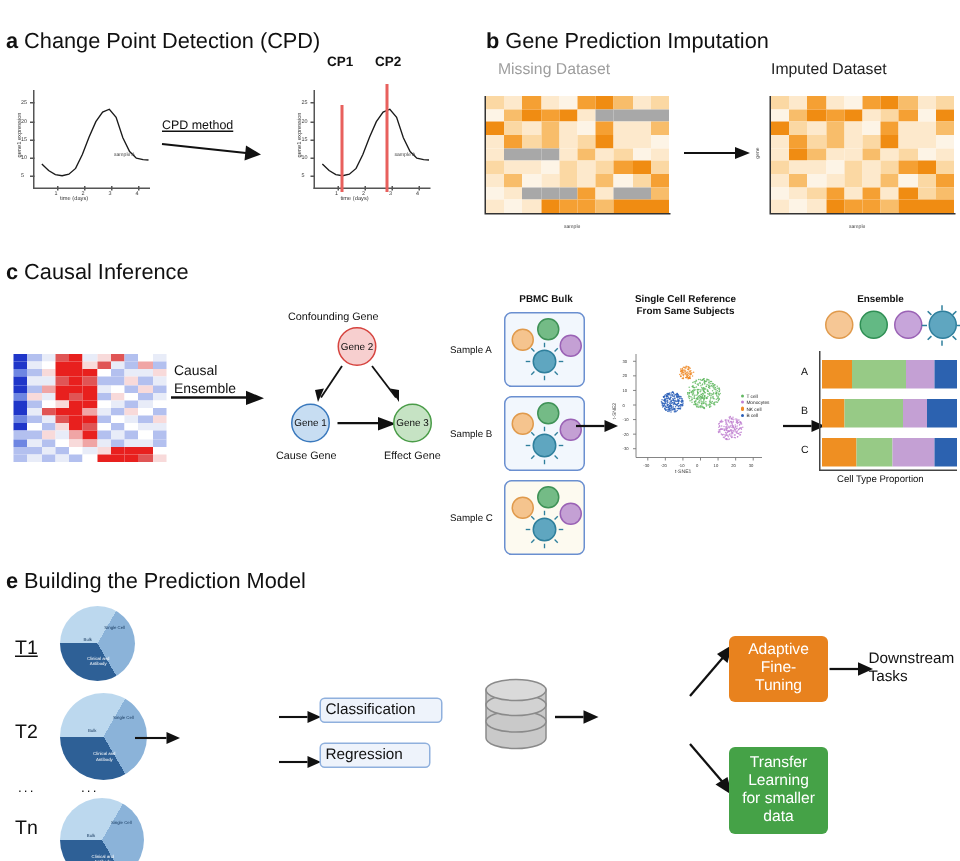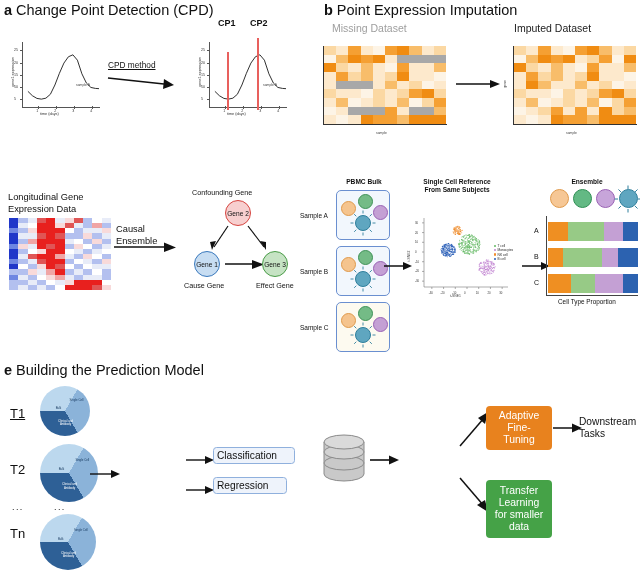--- a/index.html
+++ b/index.html
@@ -3,21 +3,21 @@
 <meta charset="utf-8">
 <style>
   * { box-sizing: border-box; }
   html, body { margin:0; padding:0; }
   body {
     width:640px; height:574px; position:relative;
     background:#ffffff; overflow:hidden;
     font-family:"Liberation Sans", sans-serif;
     color:#1a1a1a;
   }
-  .panel { position:absolute; }
+  .panel { position:absolute;margin-top:18px; }
   .ptitle { font-size:14.5px; color:#111; white-space:nowrap; }
   .ptitle b { font-weight:bold; margin-right:4px; }
   .tiny { font-size:3.4px; color:#444; }
   .axisline { position:absolute; background:#333; }
   .rot { transform-origin:center center; }
 
   
   #panel-a { left:4px; top:2px; width:316px; height:146px; }
   .cpdplot { position:absolute; }
   .cpdplot .frame-x { position:absolute; left:0; bottom:0; width:100%; height:0.8px; background:#555; }
@@ -153,21 +153,21 @@
       <div class="ticklbl" style="left:-8px;top:30.782608695652172px;">15</div>
       <div class="ticky" style="top:20.608695652173914px;"></div>
       <div class="ticklbl" style="left:-8px;top:18.608695652173914px;">20</div>
       <div class="ticky" style="top:8.434782608695649px;"></div>
       <div class="ticklbl" style="left:-8px;top:6.434782608695649px;">25</div>
     </div>
 </div>
 
 <div class="panel" id="panel-b">
   <div class="ptitle" style="left:0;top:0">
-    <b>b</b><span>Point Expression Imputation</span>
+    <b>b</b><span>Gene Prediction Imputation</span>
   </div>
 
   <div class="hmtitle" style="left:8px;top:20px;color:#9e9e9e;">Missing Dataset</div>
   <div class="hmtitle" style="left:190px;top:20px;color:#222;">Imputed Dataset</div>
 
   <div style="position:absolute;left:0px;top:44px;width:122px;height:78px;">
     <div class="grid" id="hm-missing" style="left: 0px; top: 0px; width: 122px; height: 78px; grid-template-columns: repeat(10, 1fr); grid-template-rows: repeat(9, 1fr);">
         <div style="background:#fbd8a3;"></div>
         <div style="background:#fde9cc;"></div>
         <div style="background:#f5a033;"></div>
@@ -363,23 +363,24 @@
         <div style="background:#f08c12;"></div>
       </div>
     <div class="axisline" style="left:-1px;top:78px;width:124px;height:0.8px;"></div>
     <div class="axisline" style="left:-1px;top:0px;width:0.8px;height:78px;"></div>
     <div class="tiny" style="position:absolute;left:52px;top:85px;">sample</div>
     <div class="tiny rot" style="position:absolute;left:-13px;top:36px;transform:rotate(-90deg);">gene</div>
   </div>
 </div>
 
 <div class="panel" id="panel-c">
-
-  <div class="lbl-block" id="c-data-label" style="left:4px;top:36px;width:120px;white-space:pre-line;">Longitudinal Gene
-Expression Data</div>
+  <div class="ptitle" style="left:0;top:0">
+    <b>c</b><span>Causal Inference</span>
+  </div>
+
 
   <div class="grid" id="hm-causal" style="left: 5px; top: 62px; width: 102px; height: 72px; grid-template-columns: repeat(11, 1fr); grid-template-rows: repeat(14, 1fr);">
       <div style="background:#1f36c9;"></div>
       <div style="background:#b3c0ef;"></div>
       <div style="background:#e8ecf8;"></div>
       <div style="background:#e05555;"></div>
       <div style="background:#e8201e;"></div>
       <div style="background:#e8ecf8;"></div>
       <div style="background:#f8dada;"></div>
       <div style="background:#e05555;"></div>

